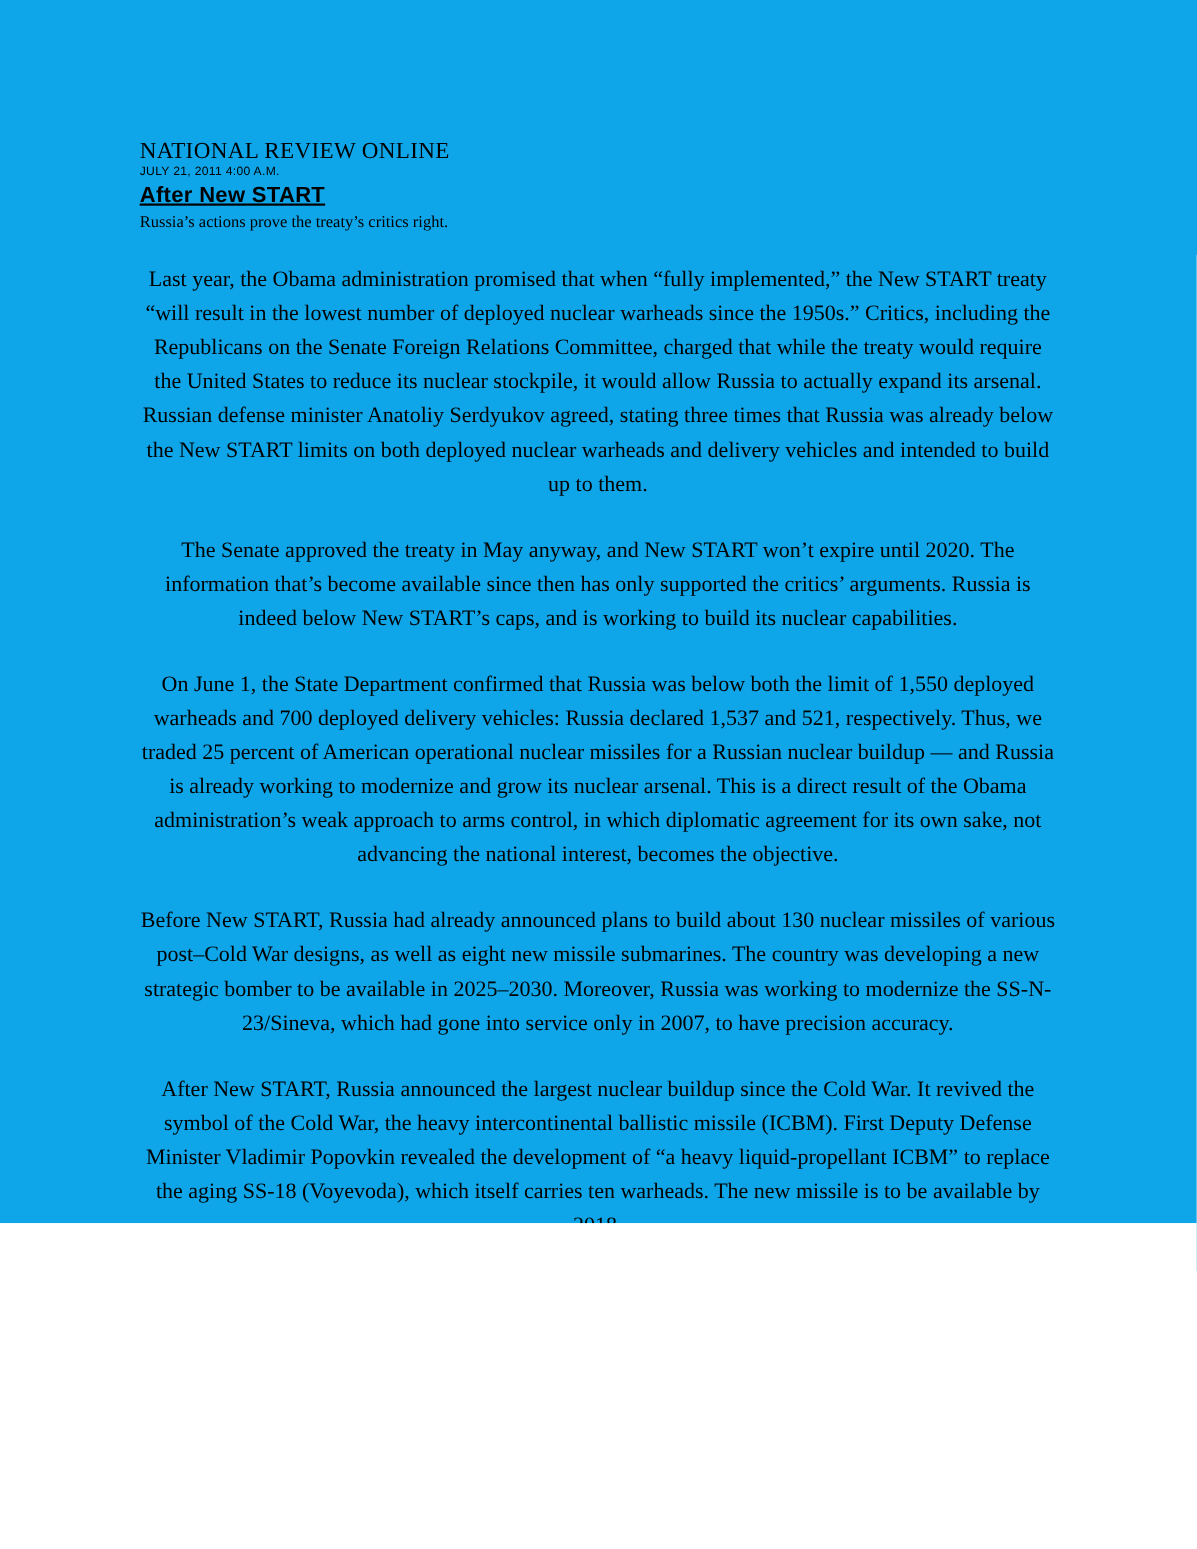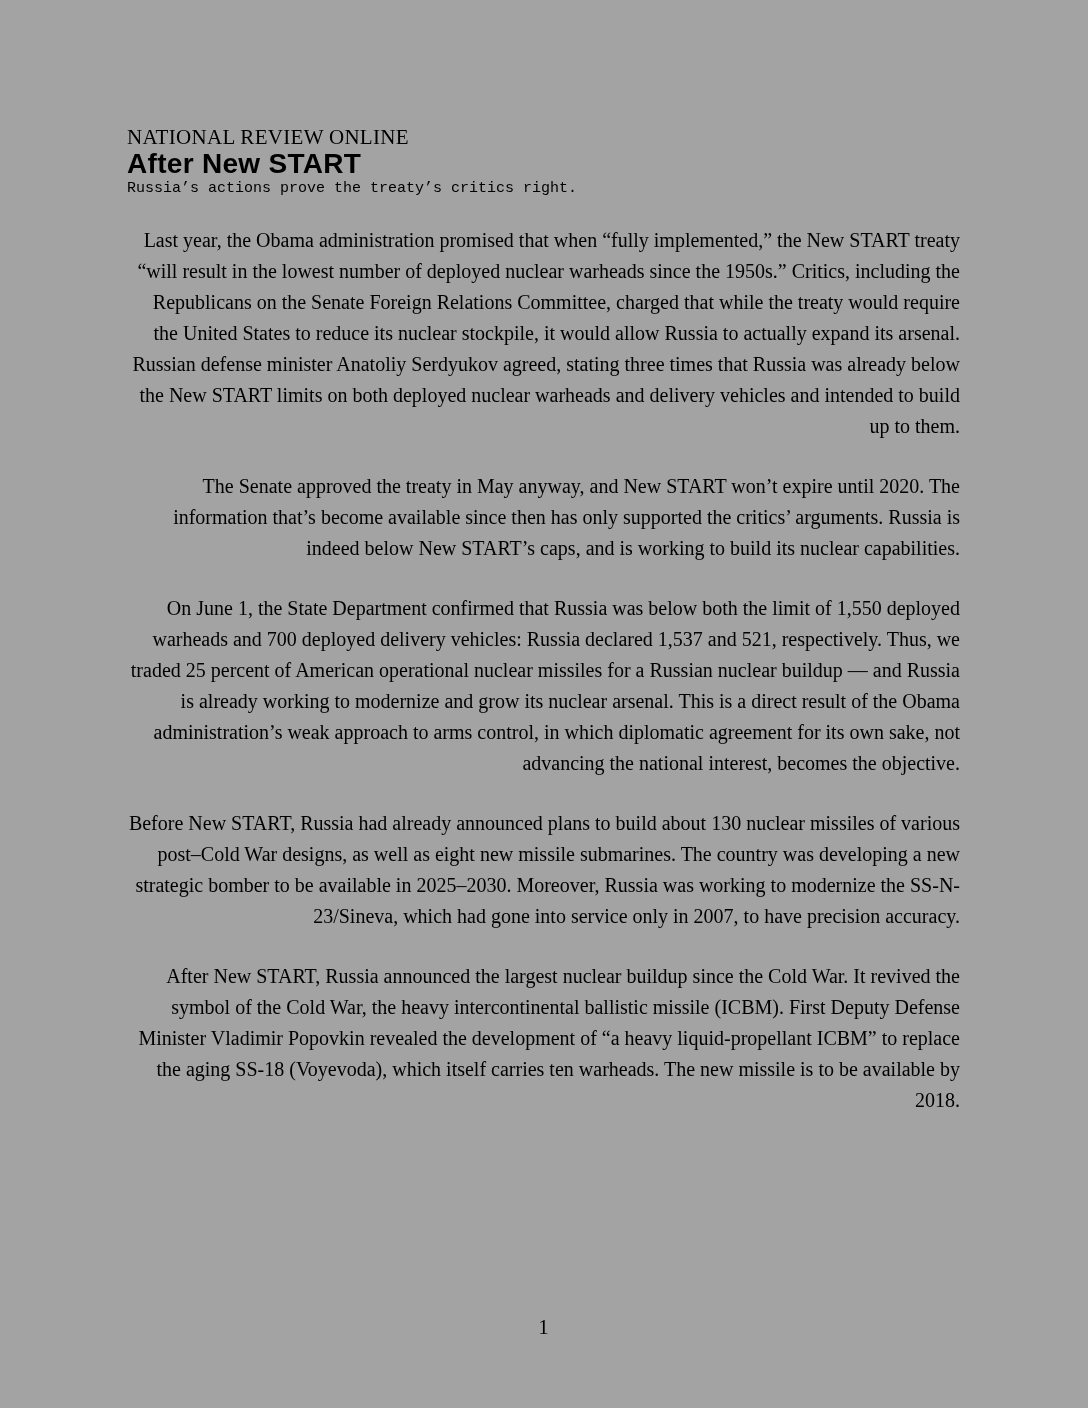--- a/index.html
+++ b/index.html
@@ -3,22 +3,22 @@
 <meta charset="utf-8">
 <style>
   html, body {
     margin: 0;
     padding: 0;
     background: #ffffff;
   }
   .page {
     position: relative;
     width: 1088px;
-    height: 1408px;
-    background: #a3a3a3;
+    height: 1112px;
+    background: #0ea5e9;
     color: #000000;
     font-family: "Liberation Serif", serif;
     overflow: hidden;
   }
   .content {
     position: absolute;
     left: 127px;
     top: 0;
     width: 833px;
     padding-top: 127px;
@@ -40,35 +40,36 @@
     margin: 3px 0 0 0;
     font-family: "Liberation Sans", sans-serif;
     font-size: 11px;
     line-height: 11px;
     letter-spacing: 0.3px;
   }
   .headline {
     margin: 2px 0 0 0;
     font-family: "Liberation Sans", sans-serif;
     font-weight: bold;
-    font-size: 28px;
+    font-size: 20px;
     line-height: 28px;
     letter-spacing: 0.3px;
+    text-decoration: underline;
   }
   .subhead {
     margin: 3px 0 0 0;
-    font-family: Liberation Mono, monospace;
+    font-family: Liberation Serif, serif;
     font-size: 15px;
     line-height: 15px;
   }
   .article-body {
     margin-top: 29px;
     font-size: 20px;
     line-height: 31px;
-    text-align: right;
+    text-align: center;
   }
   .body-para {
     margin: 0 0 29px 0;
   }
   .page-number {
     position: absolute;
     top: 1317px;
     left: 127px;
     width: 833px;
     text-align: center;
@@ -76,20 +77,21 @@
     line-height: 21px;
     font-family: "Liberation Serif", serif;
   }
 </style>
 </head>
 <body>
 
 <div class="page">
   <div class="content">
     <div class="masthead">NATIONAL REVIEW ONLINE</div>
+    <div class="dateline">JULY 21, 2011 4:00 A.M.</div>
     <h1 class="headline">After New START</h1>
     <div class="subhead">Russia’s actions prove the treaty’s critics right.</div>
     <div class="article-body">
         <p class="body-para">Last year, the Obama administration promised that when “fully implemented,” the New START treaty “will result in the lowest number of deployed nuclear warheads since the 1950s.” Critics, including the Republicans on the Senate Foreign Relations Committee, charged that while the treaty would require the United States to reduce its nuclear stockpile, it would allow Russia to actually expand its arsenal. Russian defense minister Anatoliy Serdyukov agreed, stating three times that Russia was already below the New START limits on both deployed nuclear warheads and delivery vehicles and intended to build up to them.</p>
         <p class="body-para">The Senate approved the treaty in May anyway, and New START won’t expire until 2020. The information that’s become available since then has only supported the critics’ arguments. Russia is indeed below New START’s caps, and is working to build its nuclear capabilities.</p>
         <p class="body-para">On June 1, the State Department confirmed that Russia was below both the limit of 1,550 deployed warheads and 700 deployed delivery vehicles: Russia declared 1,537 and 521, respectively. Thus, we traded 25 percent of American operational nuclear missiles for a Russian nuclear buildup — and Russia is already working to modernize and grow its nuclear arsenal. This is a direct result of the Obama administration’s weak approach to arms control, in which diplomatic agreement for its own sake, not advancing the national interest, becomes the objective.</p>
         <p class="body-para">Before New START, Russia had already announced plans to build about 130 nuclear missiles of various post–Cold War designs, as well as eight new missile submarines. The country was developing a new strategic bomber to be available in 2025–2030. Moreover, Russia was working to modernize the SS-N-23/Sineva, which had gone into service only in 2007, to have precision accuracy.</p>
         <p class="body-para">After New START, Russia announced the largest nuclear buildup since the Cold War. It revived the symbol of the Cold War, the heavy intercontinental ballistic missile (ICBM). First Deputy Defense Minister Vladimir Popovkin revealed the development of “a heavy liquid-propellant ICBM” to replace the aging SS-18 (Voyevoda), which itself carries ten warheads. The new missile is to be available by 2018.</p>
       </div>
   </div>

